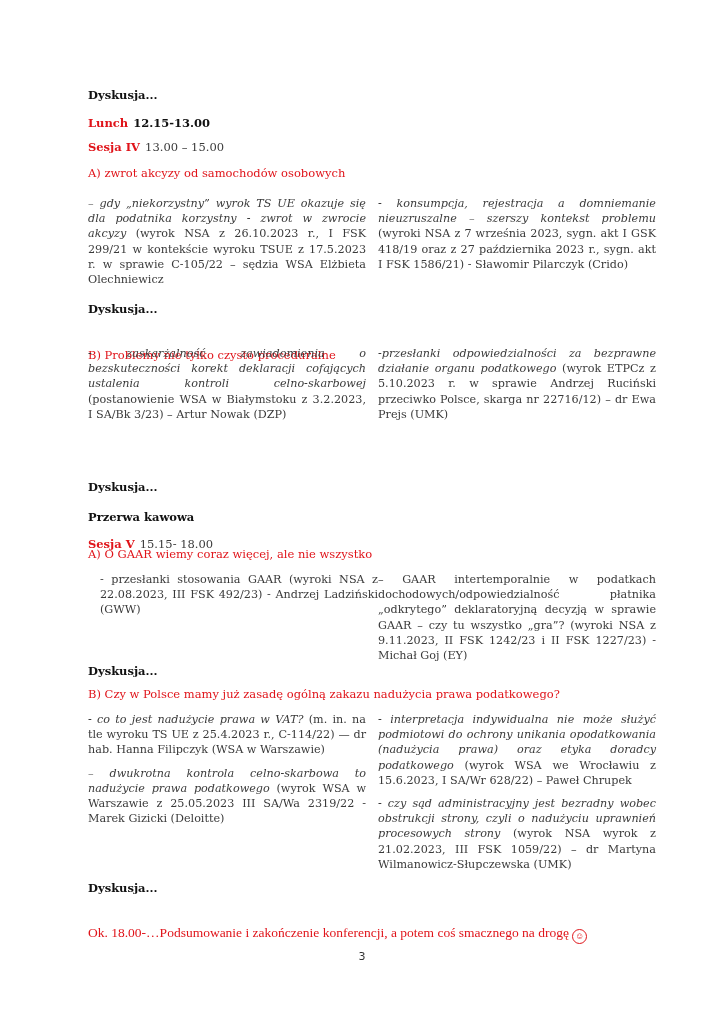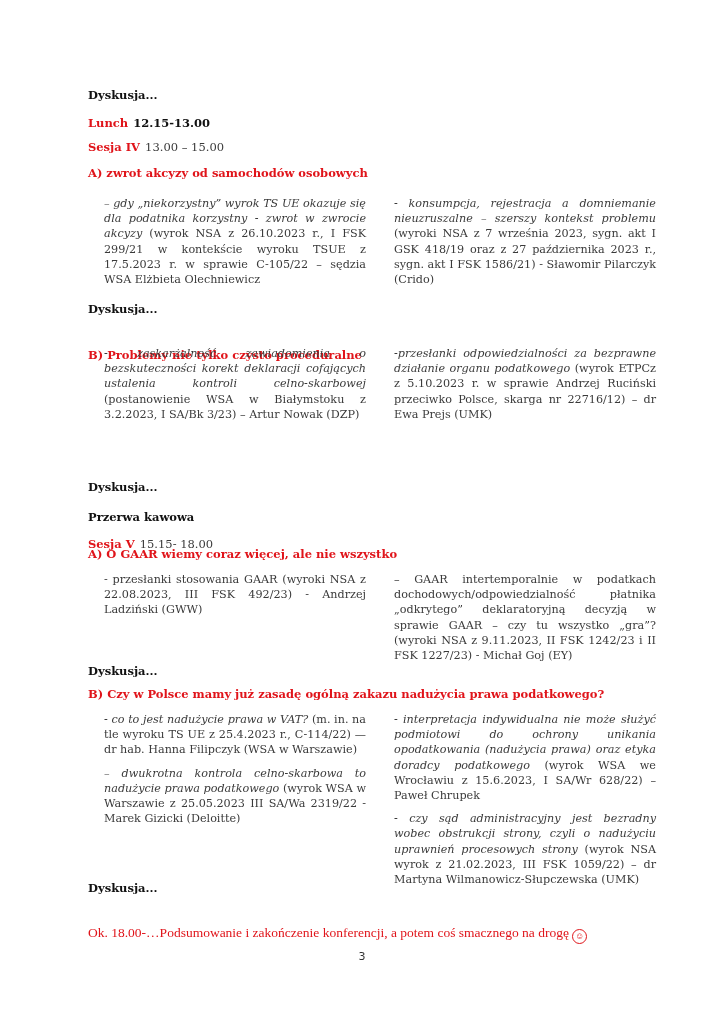--- a/index.html
+++ b/index.html
@@ -4,24 +4,24 @@
   <style>
     html, body { margin: 0; padding: 0; background: #ffffff; }
     body { width: 724px; height: 1024px; position: relative; overflow: hidden;
       font-family: "DejaVu Serif", "Liberation Serif", serif; color: #3a3a3a; }
     .page { position: absolute; left: 88px; top: 0; width: 568px; }
     .abs { position: absolute; left: 0; }
     .bold-black { font-weight: bold; color: #111; font-size: 11.5px; text-align: right; }
     .red-bold { color: #e0141a; font-weight: bold; font-size: 11.5px; }
     .time { color: #3a3a3a; font-weight: normal; font-size: 11.5px; }
     .time-b { color: #111; font-weight: bold; font-size: 11.5px; }
-    .heading { color: #e0141a; font-weight: bold; font-size: 11.5px; }
+    .heading { color: #e0141a; font-weight: normal; font-size: 11.5px; }
     .cols { position: absolute; left: 0; width: 568px; display: flex; justify-content: space-between; }
     .col { width: 278px; font-size: 11.2px; line-height: 15.2px; text-align: justify; color: #3a3a3a; }
-    .col p { margin: 0 0 8px 16px; }
+    .col p { margin: 0 0 8px 0; }
     .col em { font-style: italic; }
     .closing { font-family: "Liberation Serif", "DejaVu Serif", serif; font-size: 13.5px; color: #e0141a; }
     .smiley { display: inline-block; width: 13px; height: 13px; border: 1px solid #e0141a; border-radius: 50%;
       font-size: 9px; line-height: 13px; text-align: center; vertical-align: -2px; margin-left: 3px; }
     .pagenum { position: absolute; left: 0; width: 724px; top: 950px; text-align: center;
       font-family: "DejaVu Sans", sans-serif; font-size: 11px; color: #333; }
   </style>
 </head>
 <body>
 
@@ -67,21 +67,21 @@
 
   <div class="abs bold-black" style="top:510px;">Przerwa kawowa</div>
 
   <div class="abs" style="top:533px;">
     <span class="red-bold">Sesja V</span>
     <span class="time">15.15- 18.00</span>
   </div>
 
   <div class="abs heading" style="top:547px;">A) O GAAR wiemy coraz więcej, ale nie wszystko</div>
 
-  <div class="cols" style="top:572px;">
+  <div class="cols" style="top:572px;justify-content:flex-end;">
     <div class="col">
       <p>- przesłanki stosowania GAAR (wyroki NSA z 22.08.2023, III FSK 492/23) - Andrzej Ladziński (GWW)</p>
     </div>
     <div class="col">
       <p>– GAAR intertemporalnie w podatkach dochodowych/odpowiedzialność płatnika „odkrytego” deklaratoryjną decyzją w sprawie GAAR – czy tu wszystko „gra”? (wyroki NSA z 9.11.2023, II FSK 1242/23 i II FSK 1227/23) - Michał Goj (EY)</p>
     </div>
   </div>
 
   <div class="abs bold-black" style="top:664px;">Dyskusja...</div>
 

